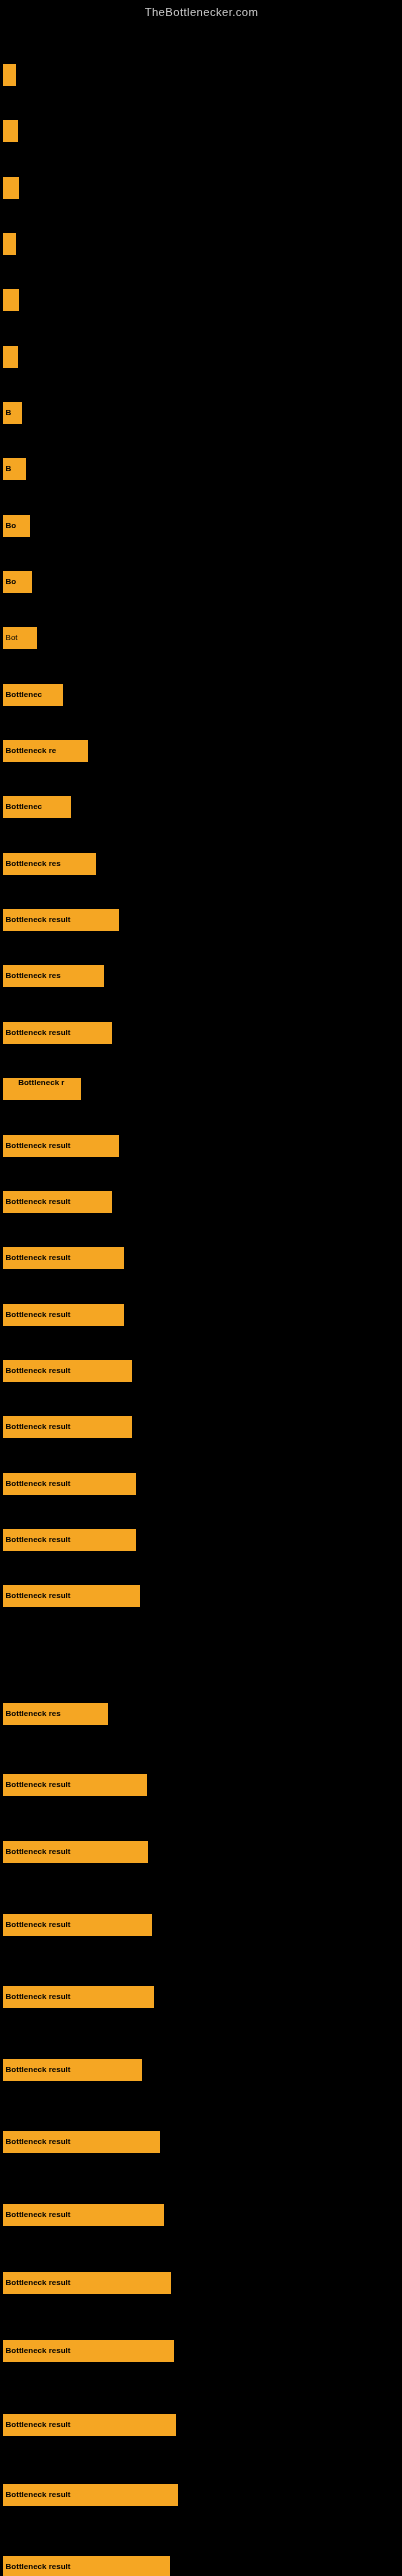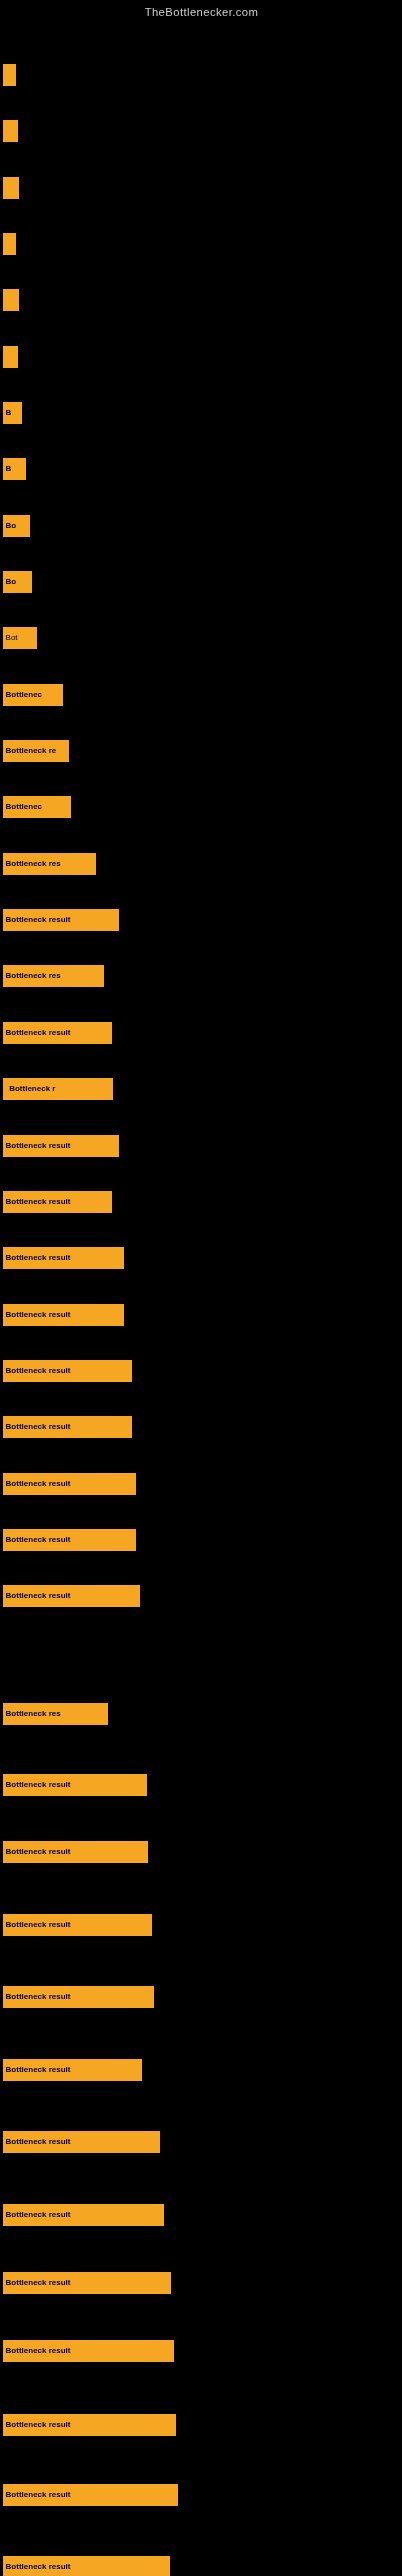--- a/index.html
+++ b/index.html
@@ -42,39 +42,39 @@
     </div>
     <div style="position: absolute; top: 549px; left: 3.2px; width: 29px; height: 22.5px; background-color: rgb(245, 166, 35); display: flex; align-items: center; padding-left: 2.4px; overflow: hidden;">
       <span style="color: rgb(0, 0, 0); font-size: 8px; font-weight: bold; white-space: nowrap; font-family: Arial, sans-serif;">Bo</span>
     </div>
     <div style="position: absolute; top: 605px; left: 3.2px; width: 34px; height: 22.5px; background-color: rgb(245, 166, 35); display: flex; align-items: center; padding-left: 2.4px; overflow: hidden;">
       <span style="color: rgb(0, 0, 0); font-size: 8px; font-weight: normal; white-space: nowrap; font-family: Arial, sans-serif;">Bot</span>
     </div>
     <div style="position: absolute; top: 662px; left: 3.2px; width: 60px; height: 22.5px; background-color: rgb(245, 166, 35); display: flex; align-items: center; padding-left: 2.4px; overflow: hidden;">
       <span style="color: rgb(0, 0, 0); font-size: 8px; font-weight: bold; white-space: nowrap; font-family: Arial, sans-serif;">Bottlenec</span>
     </div>
-    <div style="position: absolute; top: 718px; left: 3.2px; width: 66px; height: 22.5px; background-color: rgb(245, 166, 35); display: flex; align-items: center; padding-left: 2.4px; overflow: hidden;">
+    <div style="position: absolute; top: 718px; left: 3.2px; width: 85px; height: 22.5px; background-color: rgb(245, 166, 35); display: flex; align-items: center; padding-left: 2.4px; overflow: hidden;">
       <span style="color: rgb(0, 0, 0); font-size: 8px; font-weight: bold; white-space: nowrap; font-family: Arial, sans-serif;">Bottleneck re</span>
     </div>
     <div style="position: absolute; top: 774px; left: 3.2px; width: 68px; height: 22.5px; background-color: rgb(245, 166, 35); display: flex; align-items: center; padding-left: 2.4px; overflow: hidden;">
       <span style="color: rgb(0, 0, 0); font-size: 8px; font-weight: bold; white-space: nowrap; font-family: Arial, sans-serif;">Bottlenec</span>
     </div>
     <div style="position: absolute; top: 831px; left: 3.2px; width: 93px; height: 22.5px; background-color: rgb(245, 166, 35); display: flex; align-items: center; padding-left: 2.4px; overflow: hidden;">
       <span style="color: rgb(0, 0, 0); font-size: 8px; font-weight: bold; white-space: nowrap; font-family: Arial, sans-serif;">Bottleneck res</span>
     </div>
     <div style="position: absolute; top: 887px; left: 3.2px; width: 116px; height: 22.5px; background-color: rgb(245, 166, 35); display: flex; align-items: center; padding-left: 2.4px; overflow: hidden;">
       <span style="color: rgb(0, 0, 0); font-size: 8px; font-weight: bold; white-space: nowrap; font-family: Arial, sans-serif;">Bottleneck result</span>
     </div>
     <div style="position: absolute; top: 943px; left: 3.2px; width: 101px; height: 22.5px; background-color: rgb(245, 166, 35); display: flex; align-items: center; padding-left: 2.4px; overflow: hidden;">
       <span style="color: rgb(0, 0, 0); font-size: 8px; font-weight: bold; white-space: nowrap; font-family: Arial, sans-serif;">Bottleneck res</span>
     </div>
     <div style="position: absolute; top: 1000px; left: 3.2px; width: 109px; height: 22.5px; background-color: rgb(245, 166, 35); display: flex; align-items: center; padding-left: 2.4px; overflow: hidden;">
       <span style="color: rgb(0, 0, 0); font-size: 8px; font-weight: bold; white-space: nowrap; font-family: Arial, sans-serif;">Bottleneck result</span>
     </div>
-    <div style="position: absolute; top: 1056px; left: 3.2px; width: 110px; height: 22.5px; background-color: rgb(245, 166, 35); display: flex; align-items: center; padding-left: 6px; overflow: hidden;">
+    <div style="position: absolute; top: 1056px; left: 3.2px; width: 78px; height: 22.5px; background-color: rgb(245, 166, 35); display: flex; padding-left: 15px; overflow: hidden;">
       <span style="color: rgb(0, 0, 0); font-size: 8px; font-weight: bold; white-space: nowrap; font-family: Arial, sans-serif;">Bottleneck r</span>
     </div>
     <div style="position: absolute; top: 1113px; left: 3.2px; width: 116px; height: 22.5px; background-color: rgb(245, 166, 35); display: flex; align-items: center; padding-left: 2.4px; overflow: hidden;">
       <span style="color: rgb(0, 0, 0); font-size: 8px; font-weight: bold; white-space: nowrap; font-family: Arial, sans-serif;">Bottleneck result</span>
     </div>
     <div style="position: absolute; top: 1169px; left: 3.2px; width: 109px; height: 22.5px; background-color: rgb(245, 166, 35); display: flex; align-items: center; padding-left: 2.4px; overflow: hidden;">
       <span style="color: rgb(0, 0, 0); font-size: 8px; font-weight: bold; white-space: nowrap; font-family: Arial, sans-serif;">Bottleneck result</span>
     </div>
     <div style="position: absolute; top: 1225px; left: 3.2px; width: 121px; height: 22.5px; background-color: rgb(245, 166, 35); display: flex; align-items: center; padding-left: 2.4px; overflow: hidden;">
       <span style="color: rgb(0, 0, 0); font-size: 8px; font-weight: bold; white-space: nowrap; font-family: Arial, sans-serif;">Bottleneck result</span>

